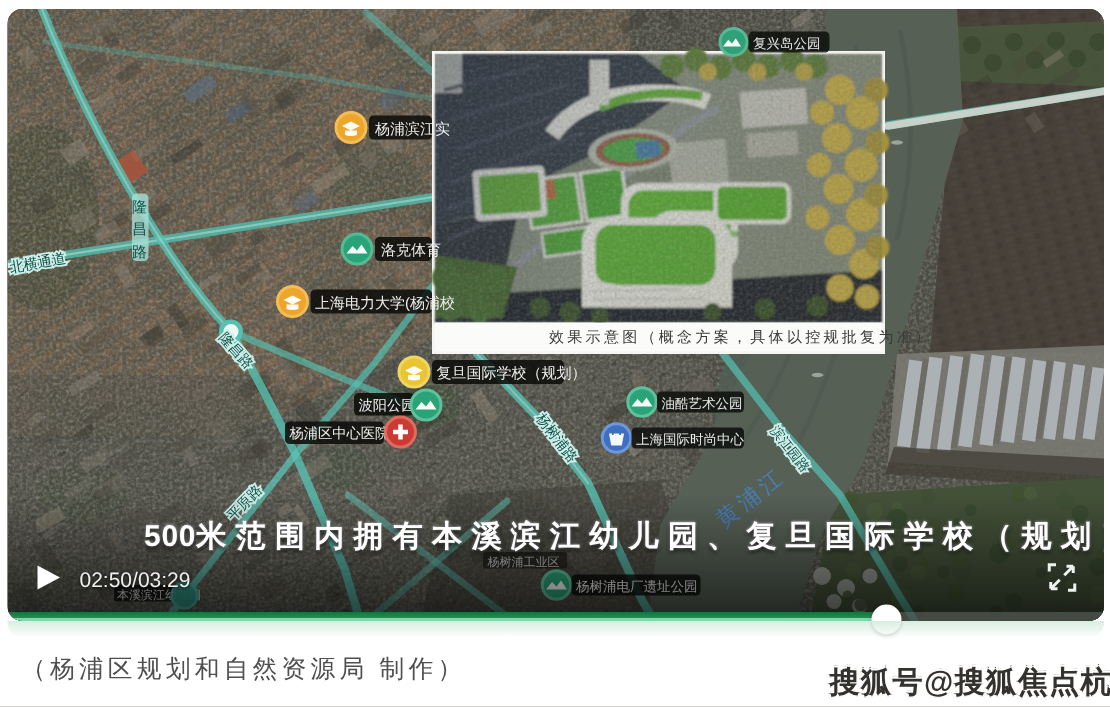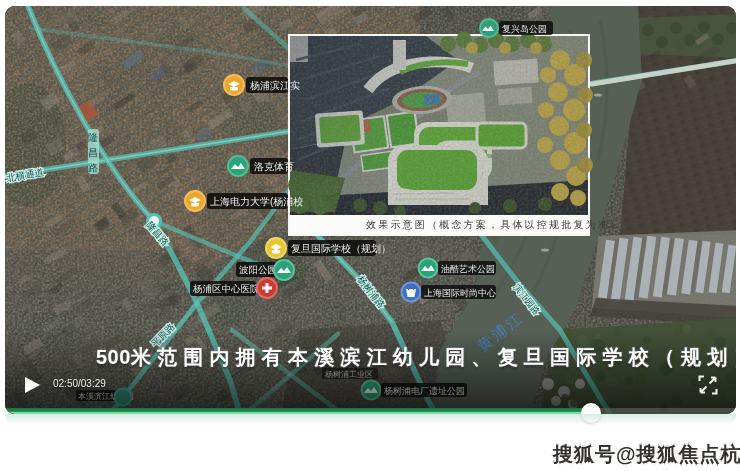--- a/index.html
+++ b/index.html
@@ -669,21 +669,21 @@
       </linearGradient>
       <rect x="5" y="330" width="731" height="84" fill="url(#ctrlgrad)"></rect>
     </svg>
 
     
     <div class="abs" style="left:91px;top:338px;width:560px;color:#fff;font-size:20px;font-weight:bold;letter-spacing:5.5px;text-shadow:0 1px 3px rgba(0,0,0,0.9),0 0 2px rgba(255,255,255,0.85);white-space:nowrap;"><span style="letter-spacing:0.5px">500</span><span style="letter-spacing:6.2px">米范围内拥有本溪滨江幼儿园、复旦国际学校（规划）</span></div>
 
     
     <div class="abs" style="left:20px;top:371px;width:0;height:0;border-left:15px solid #fff;border-top:8.5px solid transparent;border-bottom:8.5px solid transparent;"></div>
     
-    <div class="abs" style="left:48px;top:372px;color:#f0f0f0;font-size:10px;text-shadow:0 1px 2px rgba(0,0,0,0.8);">02:50/03:29</div>
+    <div class="abs" style="left:48px;top:372px;color:#f0f0f0;font-size:14px;text-shadow:0 1px 2px rgba(0,0,0,0.8);">02:50/03:29</div>
 
     
     <svg class="abs" style="left:692px;top:368px;" width="22" height="22" viewBox="0 0 22 22">
       <g stroke="#eef2ee" stroke-width="2" fill="none">
         <path d="M2.5,7 L2.5,2.5 L7,2.5"></path>
         <path d="M19.5,15 L19.5,19.5 L15,19.5"></path>
         <path d="M12.5,9.5 L18.5,3.5 M18.5,3.5 L14,3.5 M18.5,3.5 L18.5,8"></path>
         <path d="M9.5,12.5 L3.5,18.5 M3.5,18.5 L8,18.5 M3.5,18.5 L3.5,14"></path>
       </g>
     </svg>
@@ -691,15 +691,16 @@
     
     <div class="abs" style="left:0;top:402px;width:731px;height:6px;background:rgba(120,125,120,0.45);"></div>
     <div class="abs" style="left:0;top:402px;width:586px;height:6px;background:linear-gradient(to bottom,#15713f,#28a05c);"></div>
     <div class="abs" style="left:0;top:406px;width:586px;height:2px;background:#7fd8a8;"></div>
   </div>
 
   <div class="abs" style="left:581px;top:403px;width:20px;height:20px;border-radius:50%;background:#fff;box-shadow:0 1px 3px rgba(0,0,0,0.2);"></div>
 
   <div class="abs" style="left:5px;top:414px;width:731px;height:11px;background:linear-gradient(to bottom,rgba(150,210,178,0.38),rgba(244,251,247,0.05));border-radius:0 0 10px 10px;"></div>
 
+  <div class="abs" style="left:14px;top:435px;font-size:16.5px;letter-spacing:2.8px;color:#4f4f4f;">（杨浦区规划和自然资源局  制作）</div>
 
   <div class="abs" style="left:553px;top:441px;font-size:20px;font-weight:bold;color:#34322f;letter-spacing:1.0px;text-shadow:-1px -1px 0 #fff,1px -1px 0 #fff,-1px 1px 0 #fff,1px 1px 0 #fff,0 2px 2px #fff,0.7px 0 0 #3b3a38,-0.7px 0 0 #3b3a38,0 0.7px 0 #3b3a38,0 -0.7px 0 #3b3a38;white-space:nowrap;">搜狐号@搜狐焦点杭州站</div>
 </div>
 
 </body></html>

